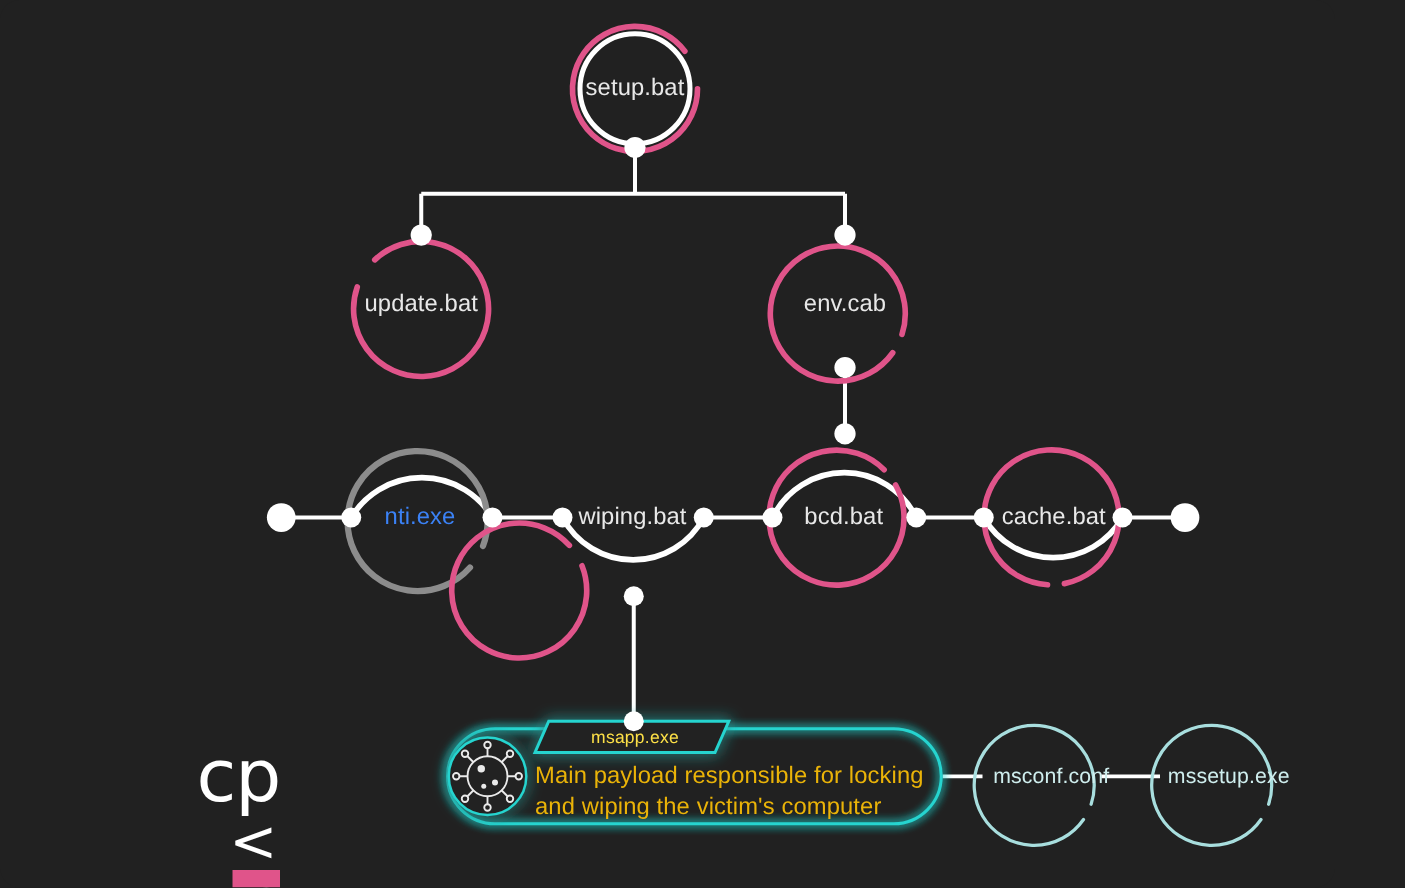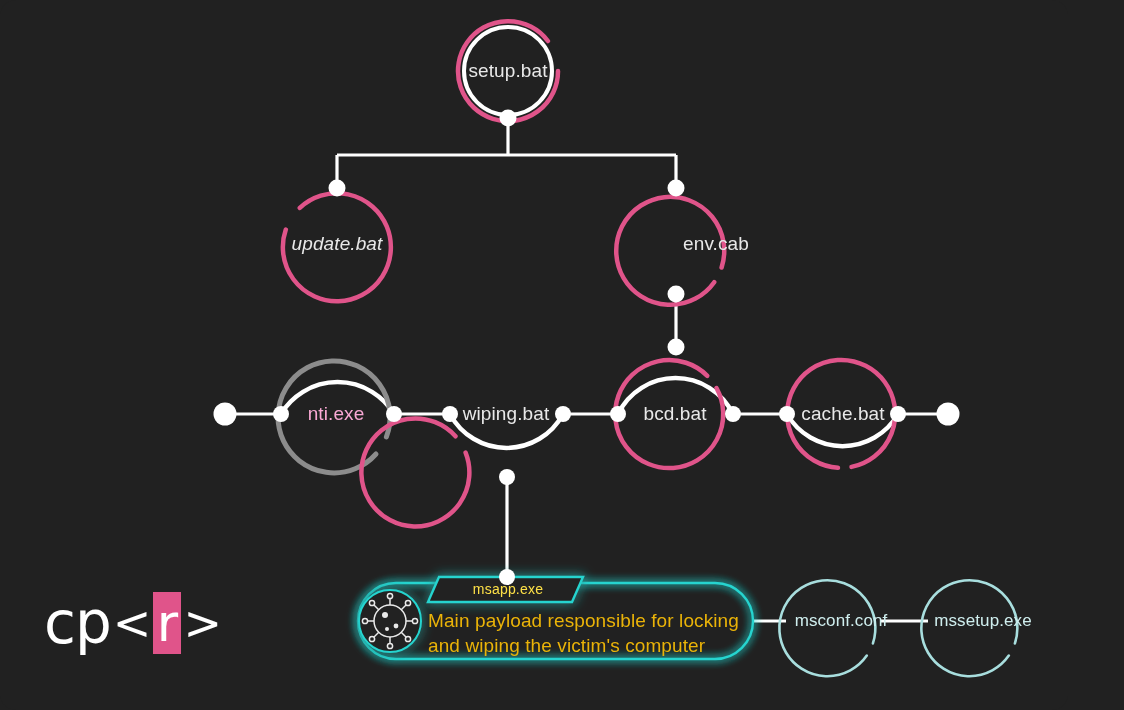--- a/index.html
+++ b/index.html
@@ -28,21 +28,21 @@
   .node-label {
     position: absolute;
     transform: translate(-50%, -50%);
     color: #e8e8e8;
     font-size: 19px;
     font-family: "Liberation Sans", sans-serif;
     white-space: nowrap;
     letter-spacing: 0.1px;
     pointer-events: none;
   }
-  .node-label.dim { color: #f9a8d4; }
+  .node-label.dim { color: #3b82f6; }
   .node-label.tealtext { color: #cfeeee; padding-left: 16px; }
   .callout-title {
     position: absolute;
     transform: translate(-50%, -50%);
     color: #fde047;
     font-size: 14px;
     white-space: nowrap;
     letter-spacing: 0.2px;
     pointer-events: none;
   }
@@ -62,21 +62,22 @@
     position: absolute;
     left: 44px;
     top: 592px;
     width: 180px;
     height: 90px;
   }
   .logo-row {
     position: relative;
     height: 62px;
     display: flex;
-    align-items: center;
+    align-items: flex-end;
+    flex-direction: column;
   }
   .logo-cp {
     color: #ffffff;
     font-size: 58px;
     font-weight: 400;
     font-family: "DejaVu Sans", sans-serif;
     line-height: 58px;
     letter-spacing: -1px;
   }
   .logo-lt, .logo-gt {
@@ -237,22 +238,22 @@
       <circle cx="507" cy="577" r="8"></circle>
     </g>
 
     <g fill="#ffffff">
       <circle cx="225" cy="414" r="11.5"></circle>
       <circle cx="948" cy="414" r="11.5"></circle>
     </g>
   </svg>
 
   <div class="node-label" style="left:508px; top:71px;">setup.bat</div>
-  <div class="node-label" style="left:337px; top:244px;font-style:italic;">update.bat</div>
-  <div class="node-label" style="left:676px; top:244px;margin-left:40px;">env.cab</div>
+  <div class="node-label" style="left:337px; top:244px;">update.bat</div>
+  <div class="node-label" style="left:676px; top:244px;">env.cab</div>
   <div class="node-label dim" style="left:336px; top:414px;">nti.exe</div>
   <div class="node-label" style="left:506px; top:414px;">wiping.bat</div>
   <div class="node-label" style="left:675px; top:414px;">bcd.bat</div>
   <div class="node-label" style="left:843px; top:414px;text-align:right;">cache.bat</div>
   <div class="node-label tealtext" style="left:833px; top:621px; font-size:17px;">msconf.conf</div>
   <div class="node-label tealtext" style="left:975px; top:621px; font-size:17px;">mssetup.exe</div>
 
   <div class="callout-title" style="left:508px; top:589px;">msapp.exe</div>
   <div class="callout-body">
     <div>Main payload responsible for locking</div>

